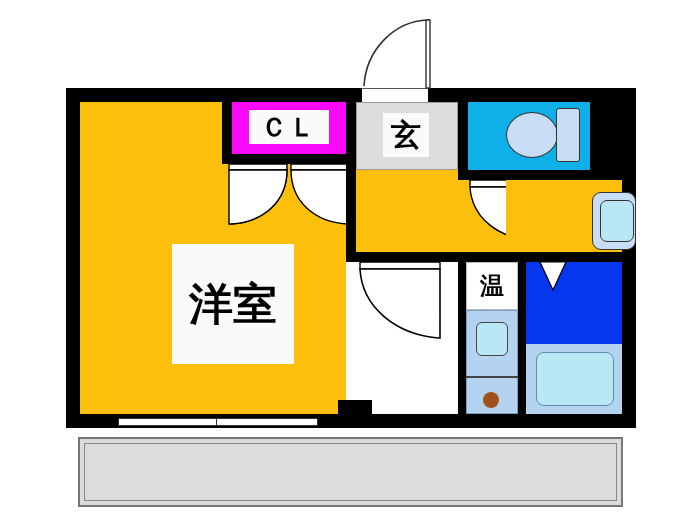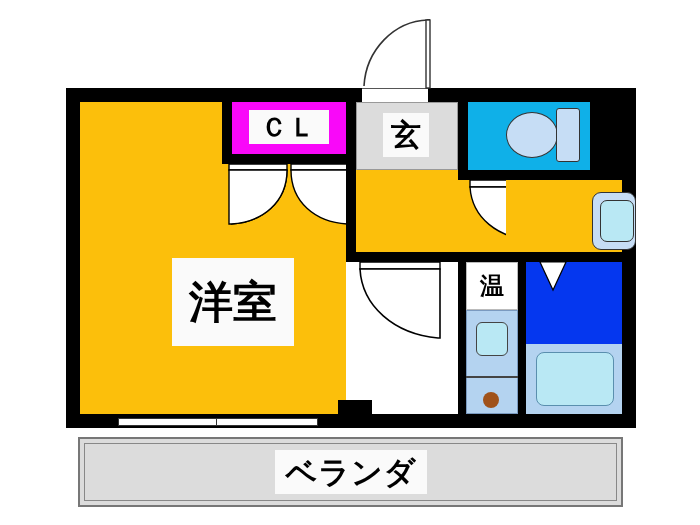--- a/index.html
+++ b/index.html
@@ -24,33 +24,32 @@
   .lbl-main span{display:block;}
   svg{display:block;overflow:visible;}
 </style>
 </head>
 <body>
 
 <div id="plan">
 
   <div class="abs" style="left:78px;top:437px;width:545px;height:70px;background:#DCDCDC;border:2px solid #777;"></div>
   <div class="abs" style="left:84px;top:443px;width:533px;height:58px;border:1px solid #888;background:transparent;"></div>
-  <div class="label" style="left:275px;top:450px;width:152px;height:44px;font-size:31px;letter-spacing:1px;">ベランダ</div>
 
   <div class="abs wall" style="left:66px;top:88px;width:570px;height:14px;"></div>
 
   <div class="abs wall" style="left:66px;top:88px;width:14px;height:340px;"></div>
 
   <div class="abs wall" style="left:622px;top:88px;width:14px;height:340px;"></div>
 
   <div class="abs wall" style="left:66px;top:414px;width:570px;height:14px;"></div>
 
   <div class="abs room-yellow" style="left:80px;top:102px;width:266px;height:312px;"></div>
 
-  <div class="label lbl-main" style="left:172px;top:258px;width:122px;height:88px;">
+  <div class="label lbl-main" style="left:172px;top:244px;width:122px;height:120px;">
     <span style="font-size:44px;">洋室</span>
   </div>
 
   <div class="abs wall" style="left:338px;top:400px;width:34px;height:28px;"></div>
 
   <div class="abs" style="left:118px;top:418px;width:200px;height:8px;background:#FFFFFF;border:1px solid #333;"></div>
   <div class="abs" style="left:216px;top:418px;width:1px;height:8px;background:#333;"></div>
 
   <div class="abs wall" style="left:222px;top:102px;width:10px;height:62px;"></div>
   <div class="abs room-magenta" style="left:232px;top:102px;width:114px;height:52px;"></div>

